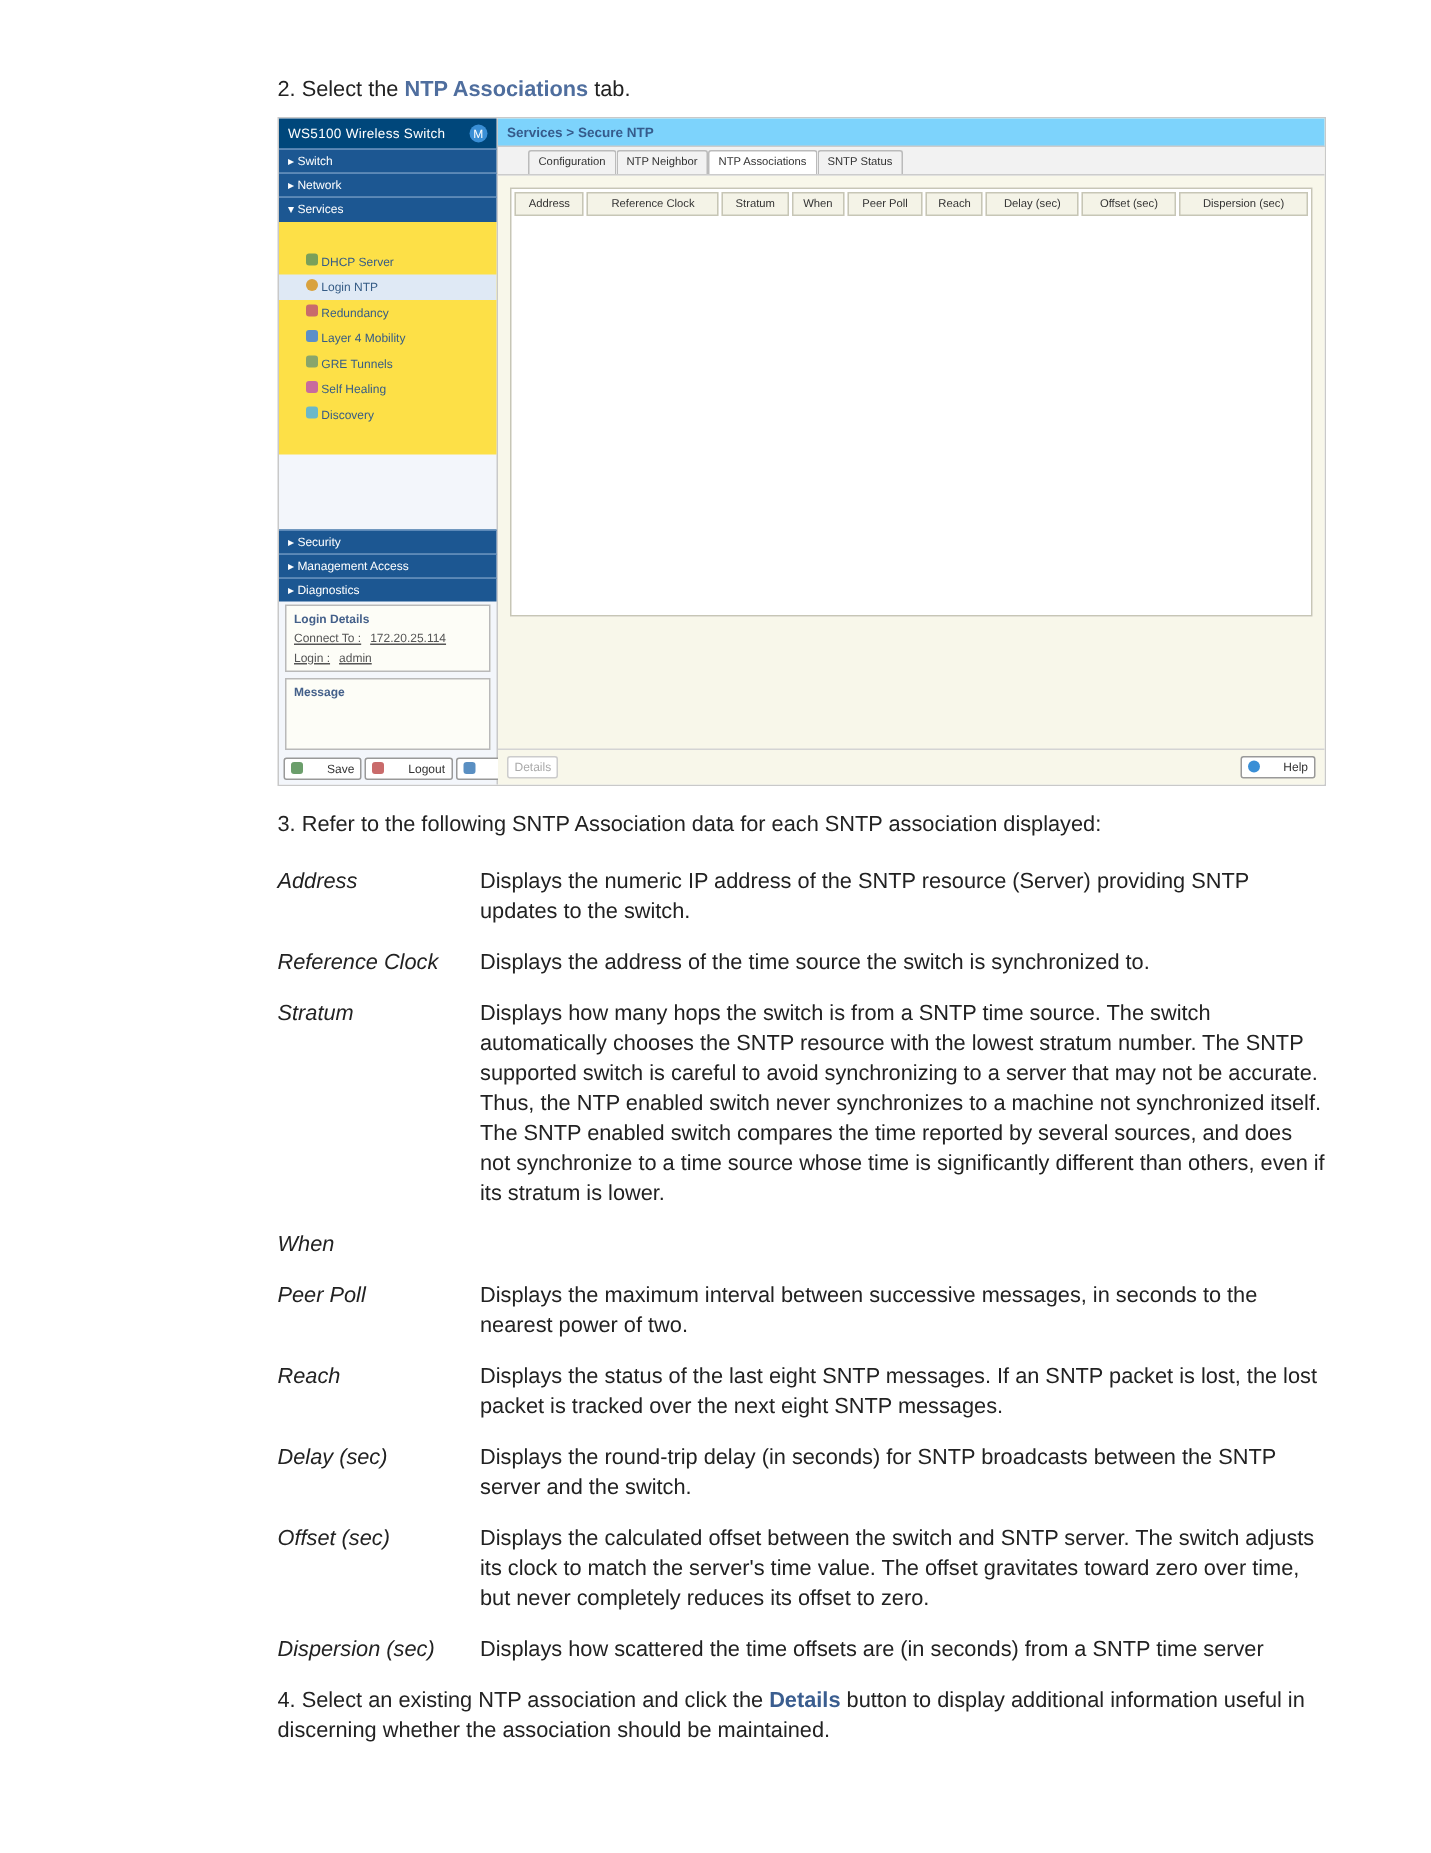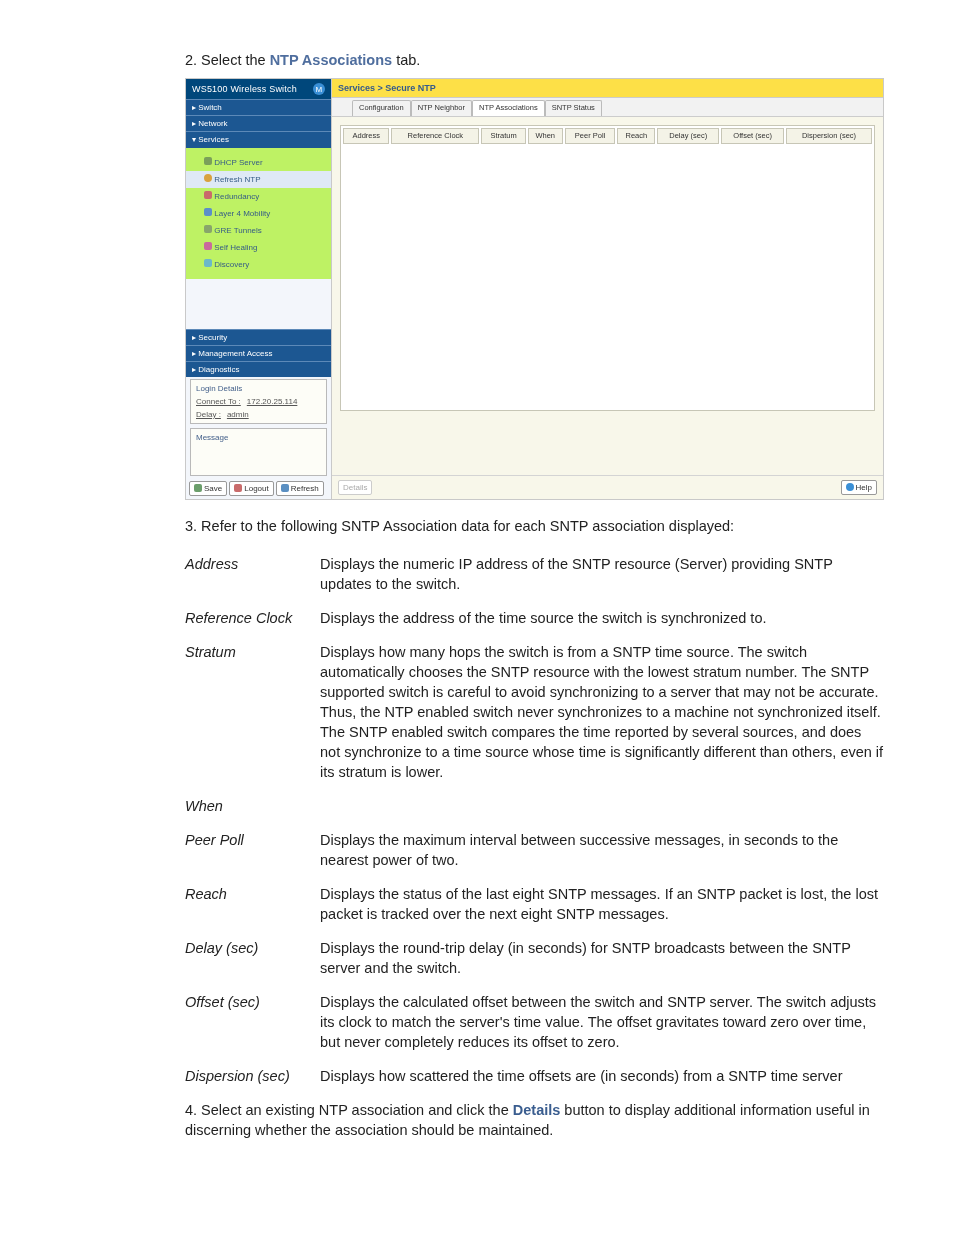--- a/index.html
+++ b/index.html
@@ -60,50 +60,50 @@
   }
   .nav-major {
     background: #1c5792;
     color: #fff;
     padding: 2px 6px;
     font-size: 8px;
     border-top: 1px solid #5c89b8;
   }
   .nav-sub { padding: 3px 6px 3px 18px; color: #365c86; }
   .nav-sub.sel { background: #dfe9f5; }
-  .nav-tree { background: #bef264; padding: 6px 0; }
+  .nav-tree { background: #fde047; padding: 18px 0; }
   .login-box {
     border: 1px solid #b9b9b9;
     margin: 2px 4px;
     font-size: 8px;
     color: #555;
     padding: 3px 5px;
     background: #fdfdf7;
   }
-  .login-box .t { font-weight: normal; color: #44608a; }
+  .login-box .t { font-weight: bold; color: #44608a; }
   .login-row { display:flex; gap:6px; margin-top:2px;text-decoration:underline;}
   .btn-row { display:flex; gap:2px; padding: 3px 3px; margin-top:auto;}
   .mini-btn {
     border: 1px solid #999;
     background: #fff;
     font-size: 8px;
     padding: 1px 4px;
     border-radius: 2px;
-    display:flex;align-items:center;gap:2px;
+    display:flex;align-items:center;gap:16px;
     color:#333;
   }
   .shot-right {
     flex: 1;
     background: #f8f7ea;
     display: flex;
     flex-direction: column;
     min-height: 360px;
   }
   .crumb {
-    background: #fde047;
+    background: #7dd3fc;
     font-size: 9px;
     font-weight: bold;
     color: #355b8c;
     padding: 3px 6px;
     border-bottom: 1px solid #ccc;
   }
   .tabs-row {
     display: flex;
     gap: 0;
     padding: 0 20px;
@@ -171,39 +171,39 @@
       <div class="shot-left">
         <div class="brand">
           <span>WS5100 Wireless Switch</span>
           <span class="logo">M</span>
         </div>
         <div class="nav-major">▸ <span>Switch</span></div>
         <div class="nav-major">▸ <span>Network</span></div>
         <div class="nav-major">▾ <span>Services</span></div>
         <div class="nav-tree">
           <div class="nav-sub"><span class="ico" style="background:#7aa05a"></span> <span>DHCP Server</span></div>
-          <div class="nav-sub sel"><span class="ico" style="background:#d9a23e;border-radius:50%"></span> <span>Refresh NTP</span></div>
+          <div class="nav-sub sel"><span class="ico" style="background:#d9a23e;border-radius:50%"></span> <span>Login NTP</span></div>
           <div class="nav-sub"><span class="ico" style="background:#c96b6b"></span> <span>Redundancy</span></div>
           <div class="nav-sub"><span class="ico" style="background:#5c8fc9"></span> <span>Layer 4 Mobility</span></div>
           <div class="nav-sub"><span class="ico" style="background:#88a56b"></span> <span>GRE Tunnels</span></div>
           <div class="nav-sub"><span class="ico" style="background:#c96b9d"></span> <span>Self Healing</span></div>
           <div class="nav-sub"><span class="ico" style="background:#6bb8c9"></span> <span>Discovery</span></div>
         </div>
         <div style="height:50px"></div>
         <div class="nav-major">▸ <span>Security</span></div>
         <div class="nav-major">▸ <span>Management Access</span></div>
         <div class="nav-major">▸ <span>Diagnostics</span></div>
         <div class="login-box">
           <div class="t">Login Details</div>
           <div class="login-row">
               <span>Connect To :</span>
               <span>172.20.25.114</span>
             </div>
           <div class="login-row">
-              <span>Delay :</span>
+              <span>Login :</span>
               <span>admin</span>
             </div>
         </div>
         <div class="login-box" style="min-height:40px">
           <div class="t">Message</div>
         </div>
         <div class="btn-row">
           <div class="mini-btn">
               <span class="ico" style="background:#6b9e6b"></span>
               <span>Save</span>

